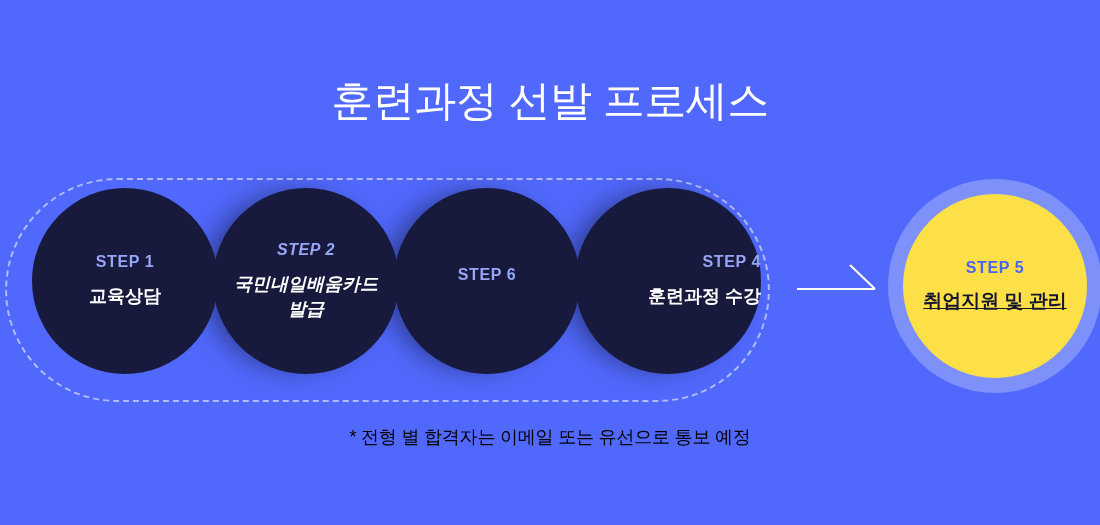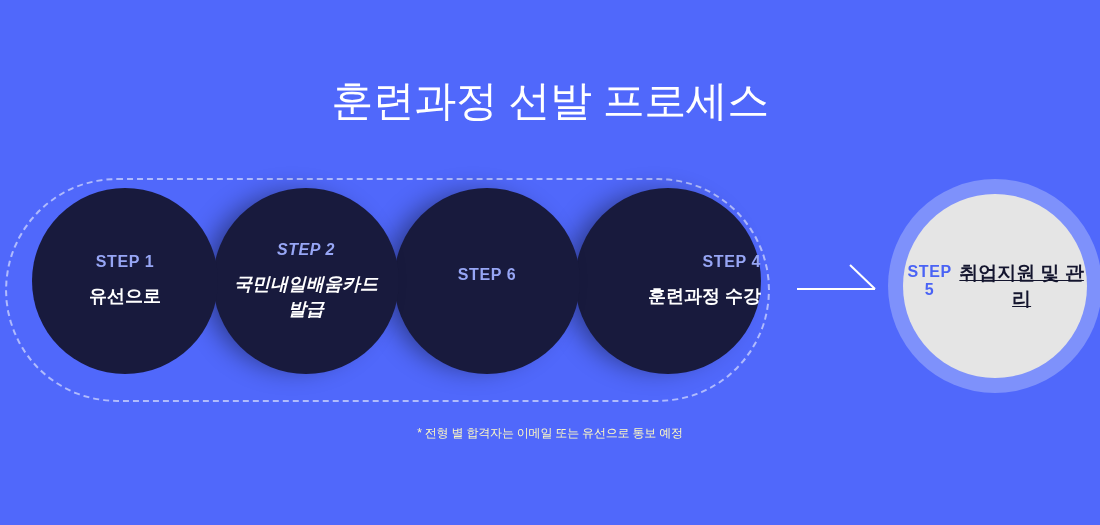--- a/index.html
+++ b/index.html
@@ -116,23 +116,23 @@
     display: flex;
     align-items: center;
     justify-content: center;
     z-index: 6;
   }
 
   #final-step-inner {
     width: 184px;
     height: 184px;
     border-radius: 50%;
-    background: #e5e5e5;
+    background: #fde047;
     display: flex;
-    flex-direction: row;
+    flex-direction: column;
     align-items: center;
     justify-content: center;
     text-align: center;
   }
 
   #final-step .step-label {
     color: #4a63f5;
     margin-bottom: 11px;
   }
 
@@ -142,41 +142,41 @@
     text-decoration: underline;
   }
 
   
   #footnote {
     position: absolute;
     top: 425px;
     left: 0;
     width: 1100px;
     text-align: center;
-    font-size: 12px;
+    font-size: 18px;
     font-weight: 400;
-    color: #fef9c3;
+    color: #000000;
     letter-spacing: -0.2px;
     white-space: nowrap;
   }
 </style>
 </head>
 <body>
 
 <div id="infographic">
 
   <div id="page-title">훈련과정 선발 프로세스</div>
 
   <div id="dashed-track"></div>
 
   <div id="steps-row">
 
     <div class="step-circle c1">
       <div class="step-label">STEP 1</div>
-      <div class="step-text">유선으로</div>
+      <div class="step-text">교육상담</div>
     </div>
 
     <div class="step-circle c2">
       <div class="step-label">STEP 2</div>
       <div class="step-text">국민내일배움카드
 발급</div>
     </div>
 
     <div class="step-circle c3">
       <div class="step-label">STEP 6</div>

